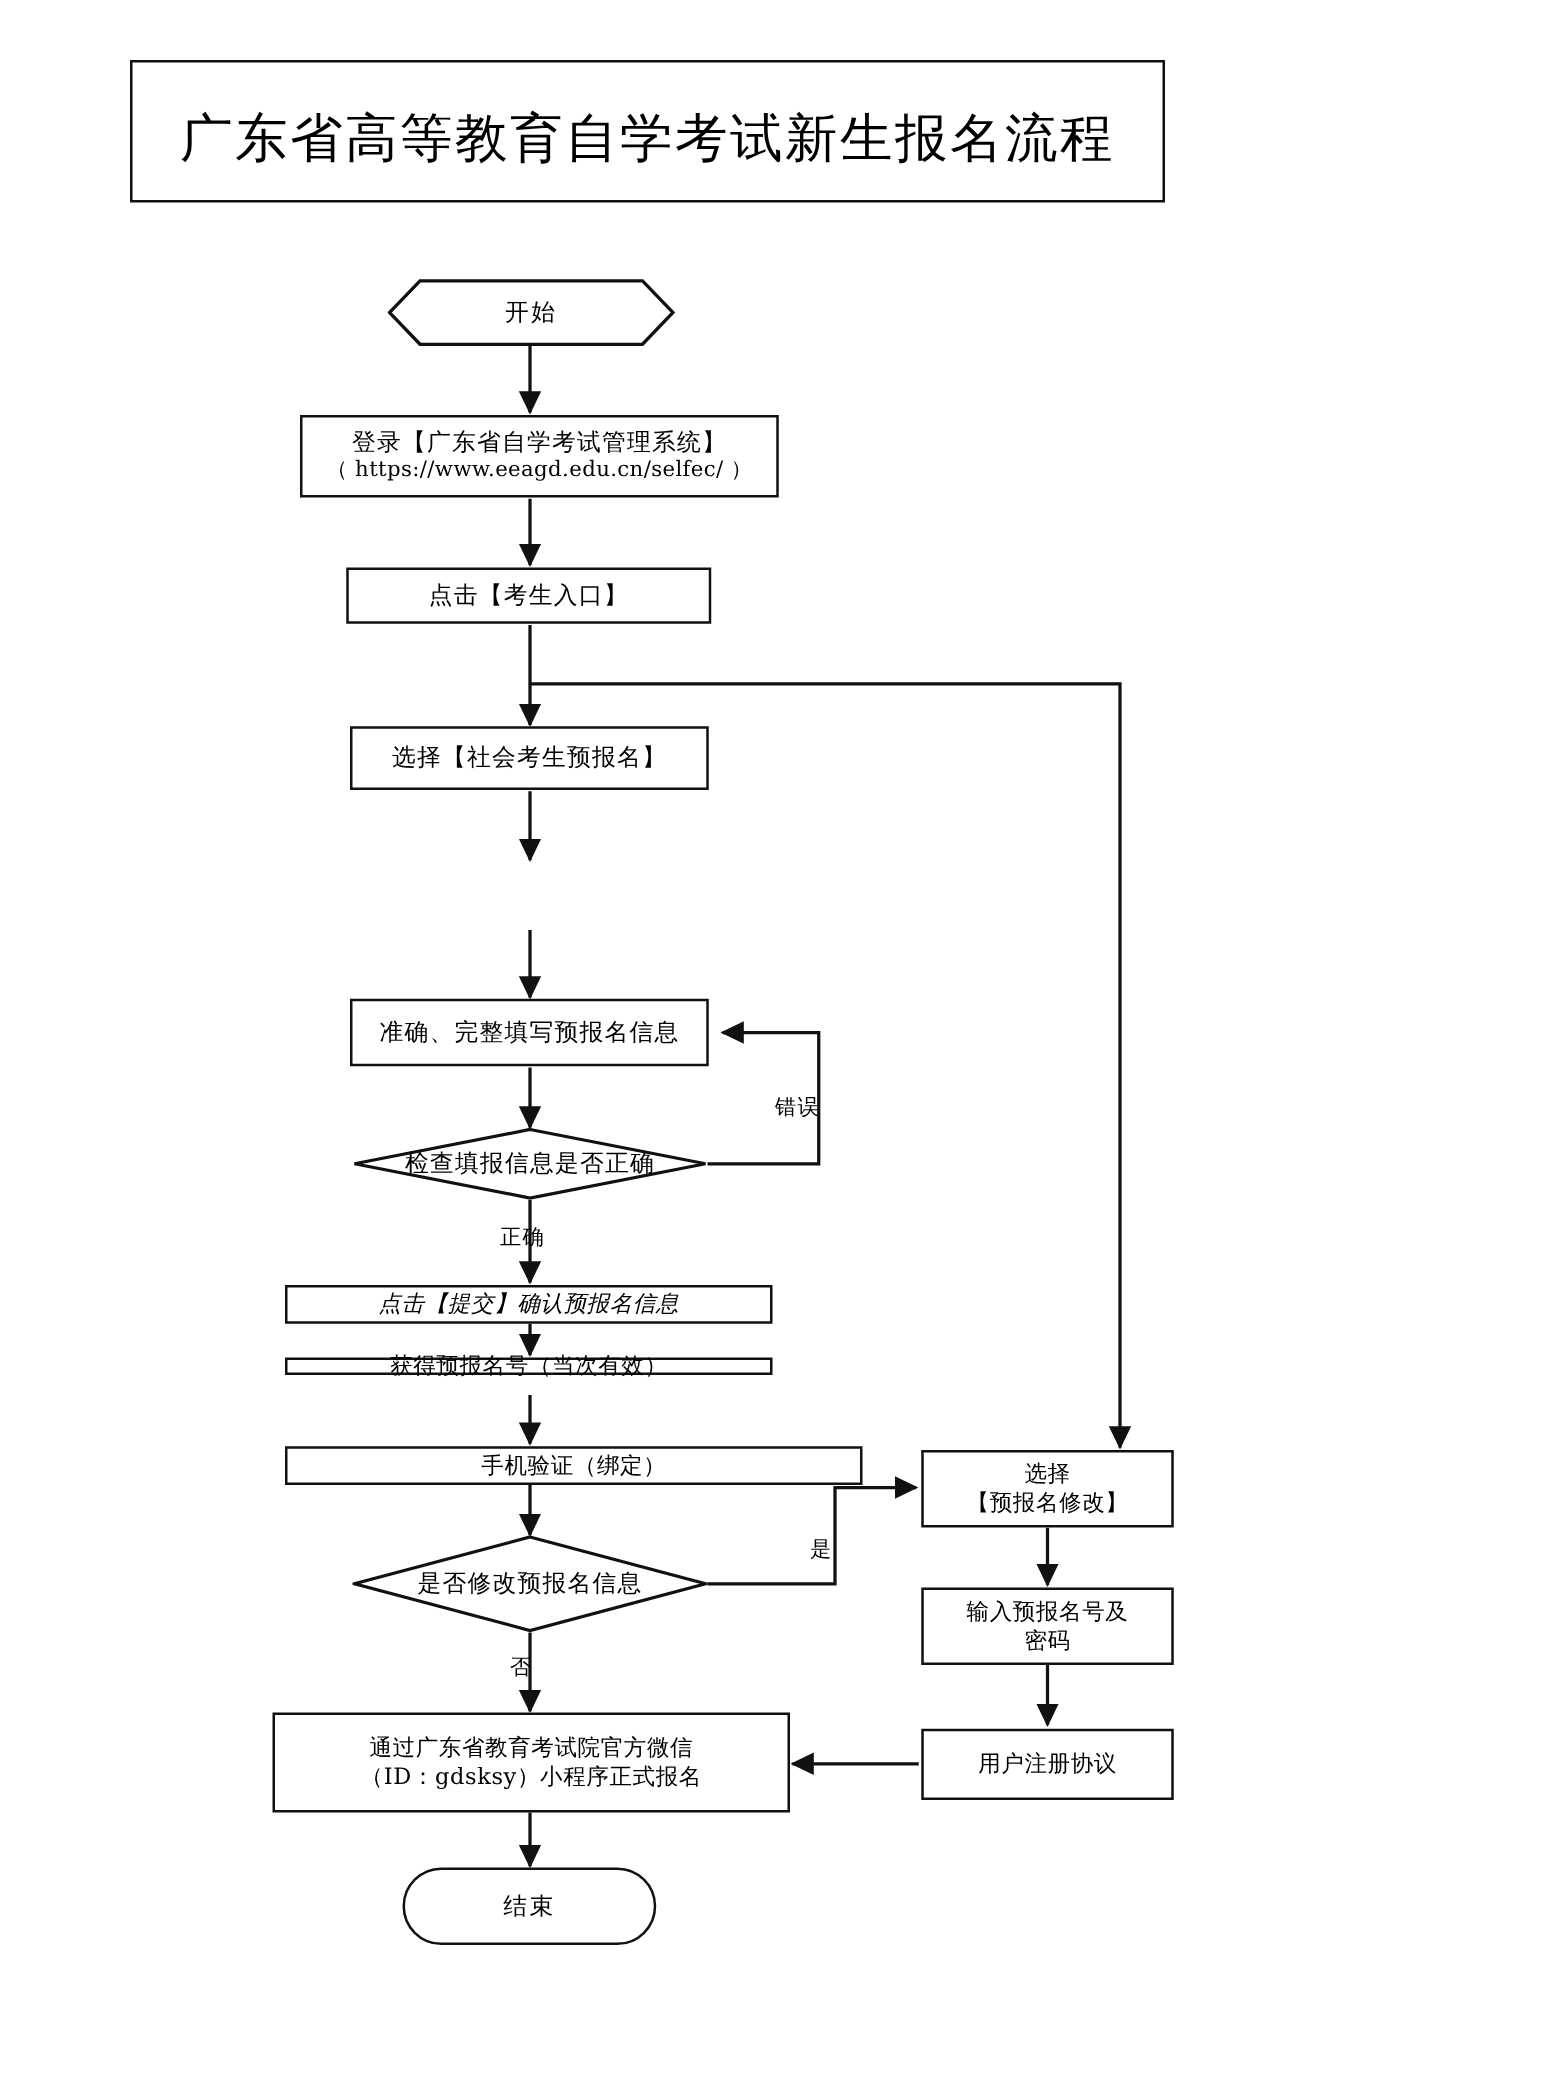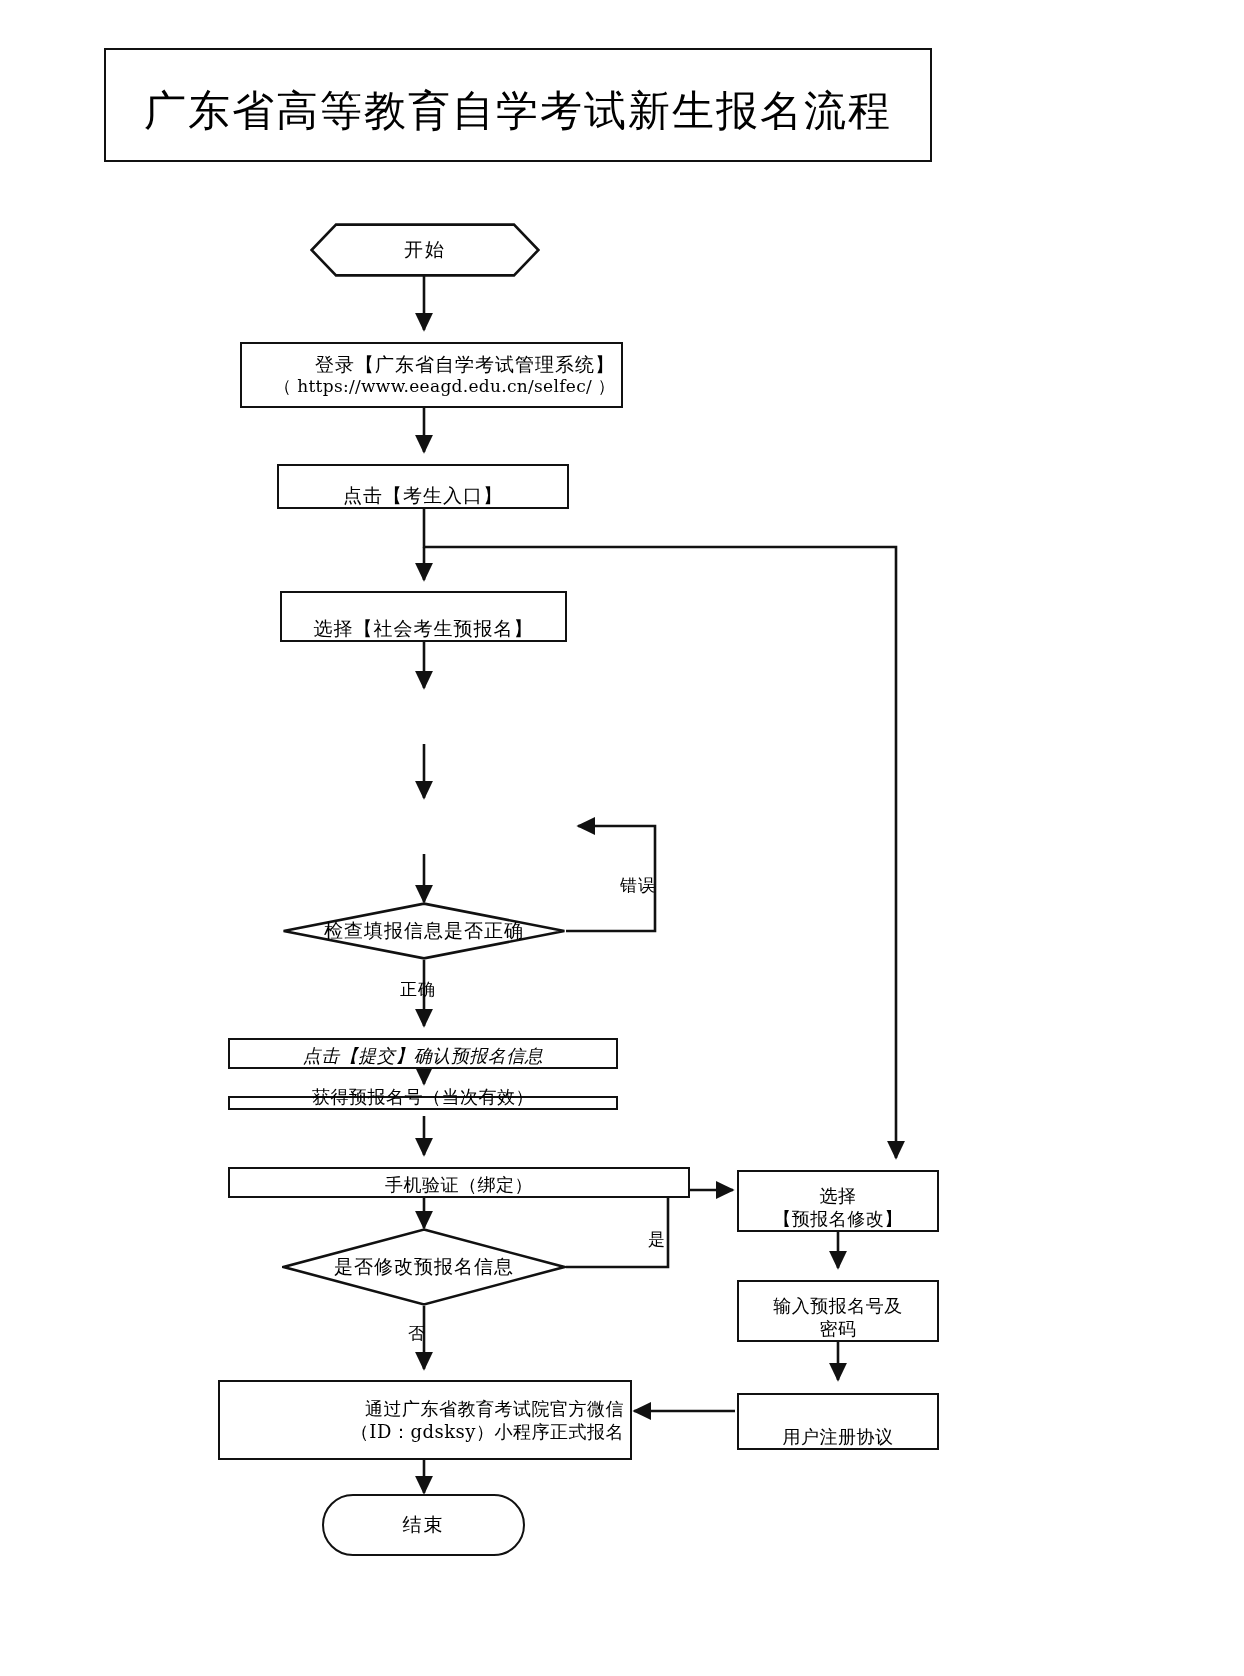--- a/index.html
+++ b/index.html
@@ -46,26 +46,25 @@
     width: 1244px;
     height: 1676px;
     pointer-events: none;
   }
 
   
   .node {
     position: absolute;
     box-sizing: border-box;
     display: flex;
-    align-items: flex-end;
+    align-items: center;
     justify-content: center;
     text-align: center;
     color: #000000;
     background: #ffffff;
-    margin-top: 10px;
   }
   .rect {
     border: 2px solid #111111;
   }
   .node .txt {
     display: block;
     line-height: 1.28;
     white-space: pre-line;
     padding: 0 6px;
   }
@@ -194,20 +193,23 @@
 
   <div class="node rect" style="left:277px; top:454px; width:292px; height:45px;">
     <span class="txt fs-cn">点击【考生入口】</span>
   </div>
 
   <div class="node rect" style="left:280px; top:581px; width:287px; height:51px;">
     <span class="txt fs-cn">选择【社会考生预报名】</span>
   </div>
 
 
+  <div class="node rect" style="left:280px; top:799px; width:287px; height:54px;">
+    <span class="txt fs-cn">准确、完整填写预报名信息</span>
+  </div>
 
   <div class="diamond" style="left:282px; top:902px; width:284px; height:58px;text-align:right;">
     <svg width="284" height="58" viewBox="0 0 284 58" xmlns="http://www.w3.org/2000/svg">
       <polygon points="142,1.6 282.4,29 142,56.4 1.6,29" fill="#ffffff" stroke="#111111" stroke-width="2.6"></polygon>
     </svg>
     <span class="dlabel">检查填报信息是否正确</span>
   </div>
 
   <span class="edge-label" style="left:620px; top:844px;margin-top:30px;">错误</span>
 

